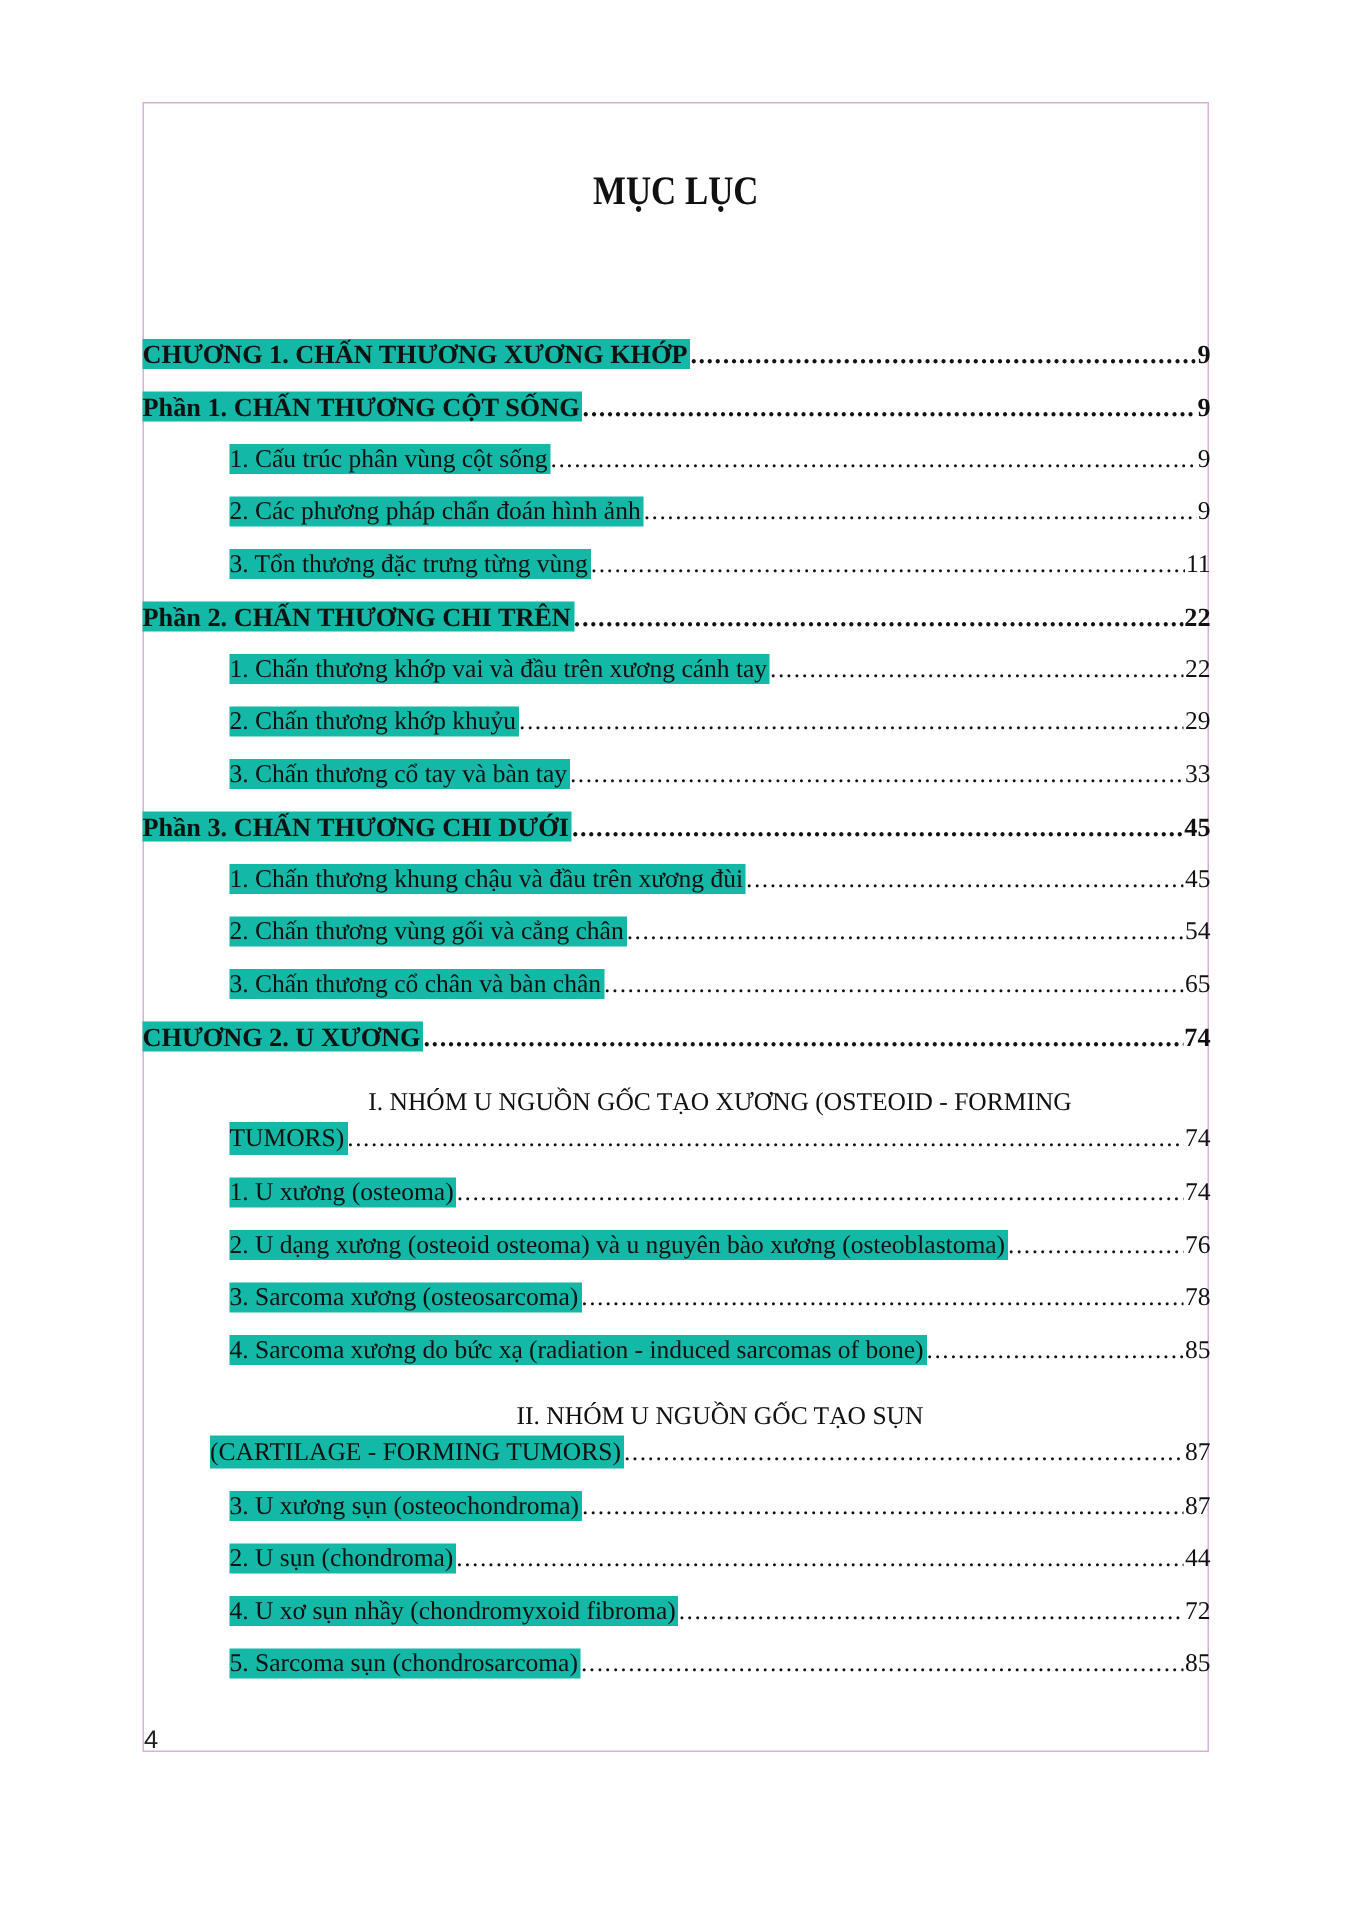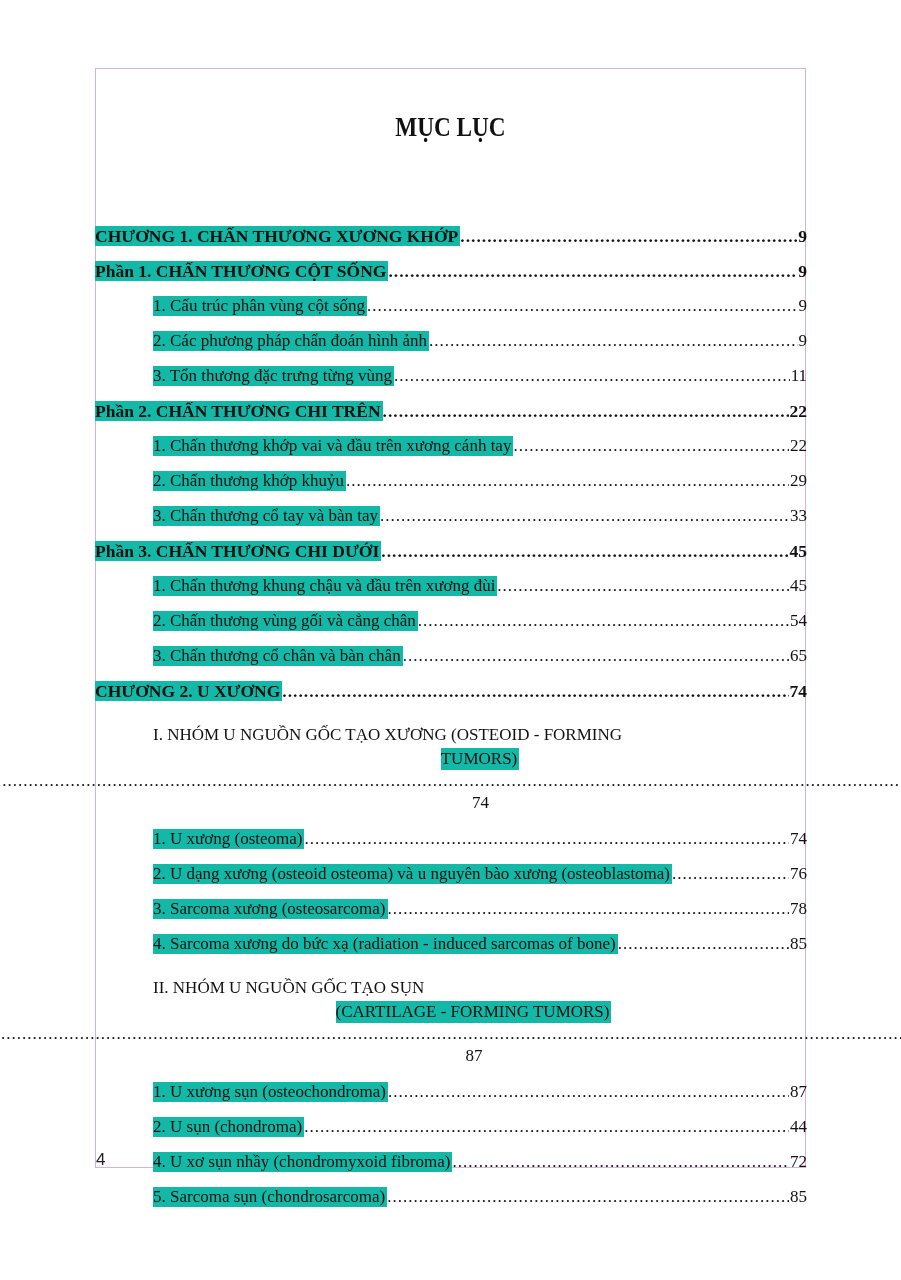--- a/index.html
+++ b/index.html
@@ -13,22 +13,22 @@
   .toc { position: absolute; left: 95px; top: 226px; width: 712px; }
   .row { position: relative; display: flex; align-items: baseline; font-size: 17px;
          line-height: 20px; height: 35px; box-sizing: border-box; }
   .row .label { white-space: nowrap; background: #14b8a6; padding-right: 2px; }
   .row .dots { flex: 1 1 auto; overflow: hidden; white-space: nowrap; letter-spacing: 1px; }
   .row .dots::after { content: "........................................................................................................................................................................................................................"; }
   .row .page { white-space: nowrap; padding-left: 1px; }
   .lvl0 { font-weight: bold; font-size: 17.5px; }
   .lvl1 { padding-left: 58px; }
   .multi { height: auto; padding-bottom: 15px; display: block; }
-  .multi .first { display: block; line-height: 26px; }
-  .multi .second { display: flex; align-items: center; line-height: 22px; flex-direction: column; }
+  .multi .first { display: block; line-height: 26px; text-align: center; }
+  .multi .second { display: flex; align-items: flex-start; line-height: 22px; }
   .pagenum { position: absolute; left: 96px; top: 1150px; font-family: "Liberation Sans", sans-serif; font-size: 17px; color: #222; }
 </style>
 </head>
 <body>
 
 <div class="page-frame"></div>
 
 <div class="title">MỤC LỤC</div>
 
 <div class="toc">
@@ -132,21 +132,21 @@
     </div>
   <div class="row lvl1 multi" style="padding-top:6px;">
     <span class="first">II. NHÓM U NGUỒN GỐC TẠO SỤN</span>
     <div class="second" style="margin-left:-13px;">
         <span class="label">(CARTILAGE - FORMING TUMORS) </span>
         <span class="dots"></span>
         <span class="page">87</span>
       </div>
   </div>
   <div class="row lvl1">
-      <span class="label">1. U xương sụn (osteochondroma)</span>
+      <span class="label">3. U xương sụn (osteochondroma)</span>
       <span class="dots"></span>
       <span class="page">87</span>
     </div>
   <div class="row lvl1">
       <span class="label">2. U sụn (chondroma) </span>
       <span class="dots"></span>
       <span class="page">44</span>
     </div>
   <div class="row lvl1">
       <span class="label">4. U xơ sụn nhầy (chondromyxoid fibroma)</span>

